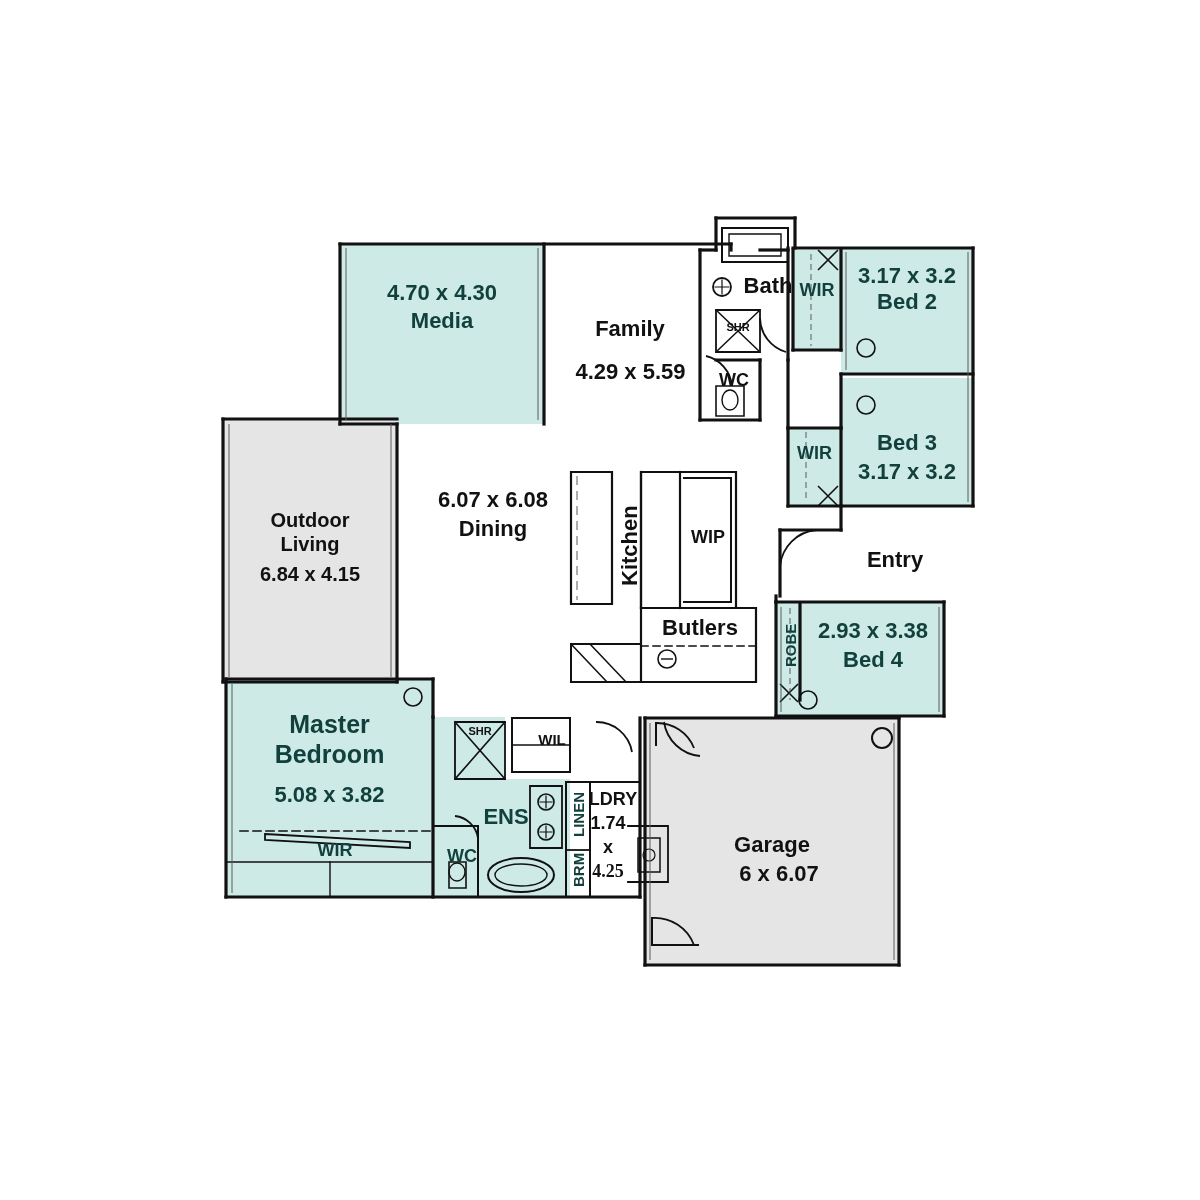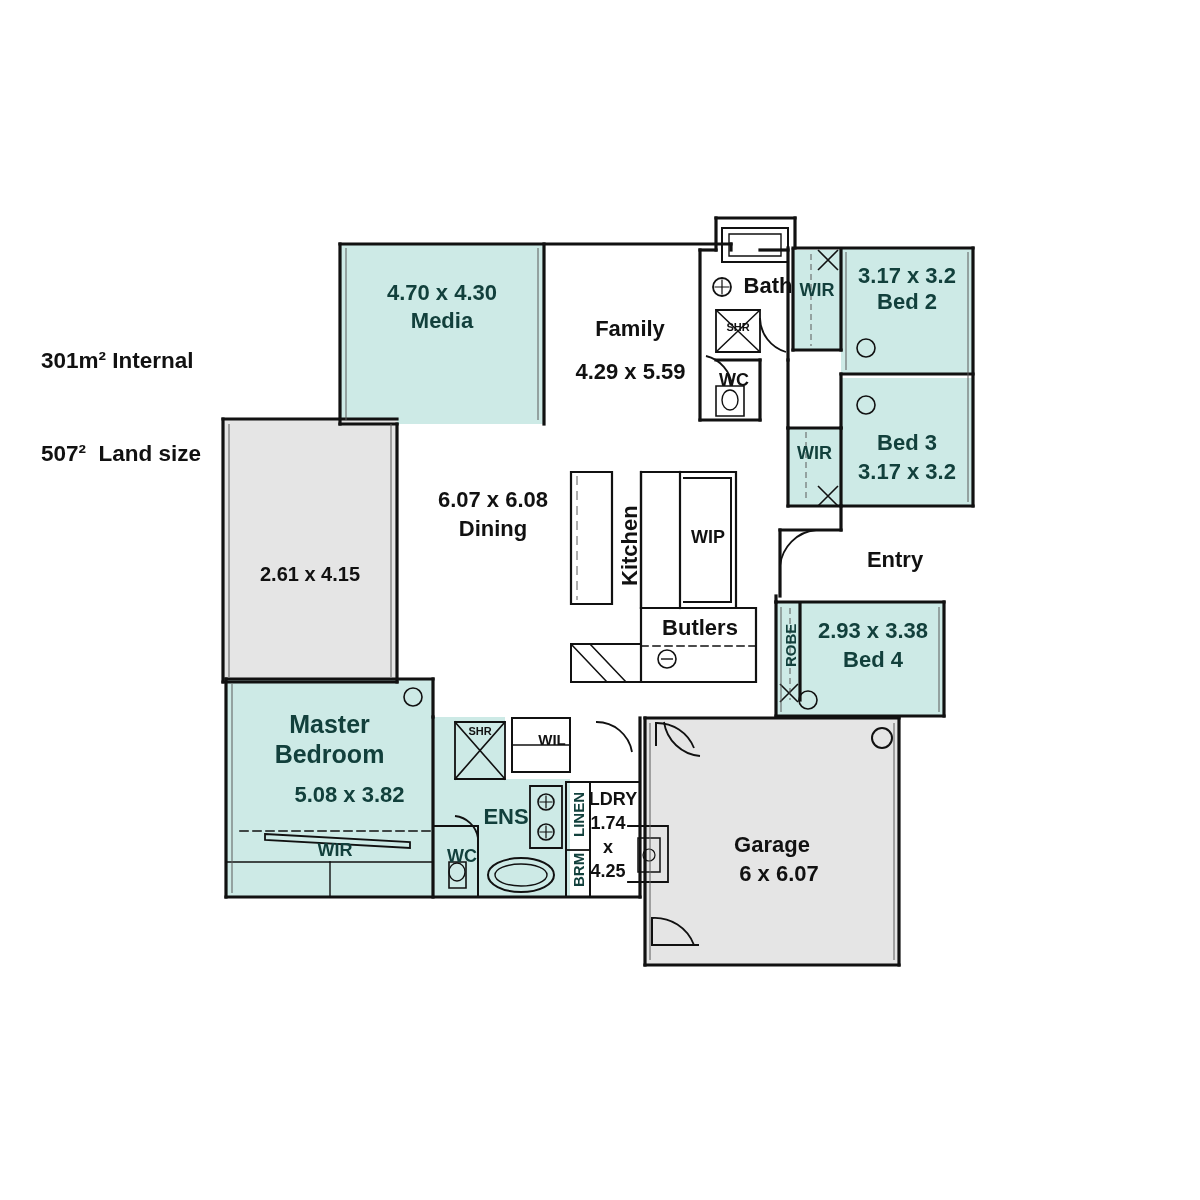--- a/index.html
+++ b/index.html
@@ -106,24 +106,20 @@
     width: 1200px; height: 1200px;
     pointer-events: none;
   }
 </style>
 </head>
 <body>
 
 <div id="stage">
 
 
-  <div id="areas">
-    <div>301m² Internal</div>
-    <div>507²  Land size</div>
-  </div>
 
   <div id="plan">
 
     <div class="room fill-teal" style="left:340px; top:244px; width:204px; height:180px;"></div>
 
     <div class="room fill-teal" style="left:841px; top:248px; width:132px; height:126px;"></div>
 
     <div class="room fill-teal" style="left:793px; top:250px; width:48px; height:100px;"></div>
 
     <div class="room fill-teal" style="left:841px; top:378px; width:132px; height:128px;"></div>
@@ -342,36 +338,38 @@
   <div class="lbl lbl-black t19" style="left:684px; top:527px; width:48px;">WIP</div>
 
   <div class="lbl lbl-black t24" style="left:645px; top:615px; width:110px;">Butlers</div>
 
   <div class="lbl lbl-black t24" style="left:850px; top:547px; width:90px;">Entry</div>
 
   <div class="lbl lbl-dark t16 vert" style="left:782px; top:608px; height:74px;">ROBE</div>
   <div class="lbl lbl-dark t24" style="left:800px; top:618px; width:146px;">2.93 x 3.38</div>
   <div class="lbl lbl-dark t24" style="left:800px; top:647px; width:146px;">Bed 4</div>
 
-  <div class="lbl lbl-black t21" style="left:223px; top:563px; width:174px;">2.61 x 4.15</div>
+  <div class="lbl lbl-black t21" style="left:223px; top:509px; width:174px;">Outdoor
+Living</div>
+  <div class="lbl lbl-black t21" style="left:223px; top:563px; width:174px;">6.84 x 4.15</div>
 
   <div class="lbl lbl-dark t28" style="left:226px; top:710px; width:207px;">Master
 Bedroom</div>
-  <div class="lbl lbl-dark t24" style="left:226px; top:782px; width:207px;padding-left:20px;">5.08 x 3.82</div>
+  <div class="lbl lbl-dark t24" style="left:226px; top:782px; width:207px;">5.08 x 3.82</div>
   <div class="lbl lbl-dark t19" style="left:260px; top:840px; width:150px;">WIR</div>
 
   <div class="lbl lbl-black t11" style="left:456px; top:725px; width:48px;">SHR</div>
   <div class="lbl lbl-black t16" style="left:528px; top:731px; width:48px;">WIL</div>
   <div class="lbl lbl-dark t24" style="left:476px; top:804px; width:60px;">ENS</div>
   <div class="lbl lbl-dark t19" style="left:440px; top:846px; width:44px;">WC</div>
 
   <div class="lbl lbl-dark t16 vert" style="left:570px; top:784px; height:62px;">LINEN</div>
   <div class="lbl lbl-dark t16 vert" style="left:570px; top:846px; height:48px;">BRM</div>
 
   <div class="lbl lbl-black t19" style="left:582px; top:789px; width:62px;">LDRY</div>
   <div class="lbl lbl-black t19" style="left:582px; top:813px; width:52px;">1.74</div>
   <div class="lbl lbl-black t19" style="left:582px; top:837px; width:52px;">x</div>
-  <div class="lbl lbl-black t19" style="left:582px; top:861px; width:52px;">4.25</div>
+  <div class="lbl lbl-black t19" style="left:582px; top:861px; width:52px;font-family:Liberation Serif, serif;">4.25</div>
 
   <div class="lbl lbl-black t24" style="left:645px; top:832px; width:254px;">Garage</div>
   <div class="lbl lbl-black t24" style="left:645px; top:861px; width:254px;margin-left:7px;">6 x 6.07</div>
 
 </div>
 
 </body></html>

